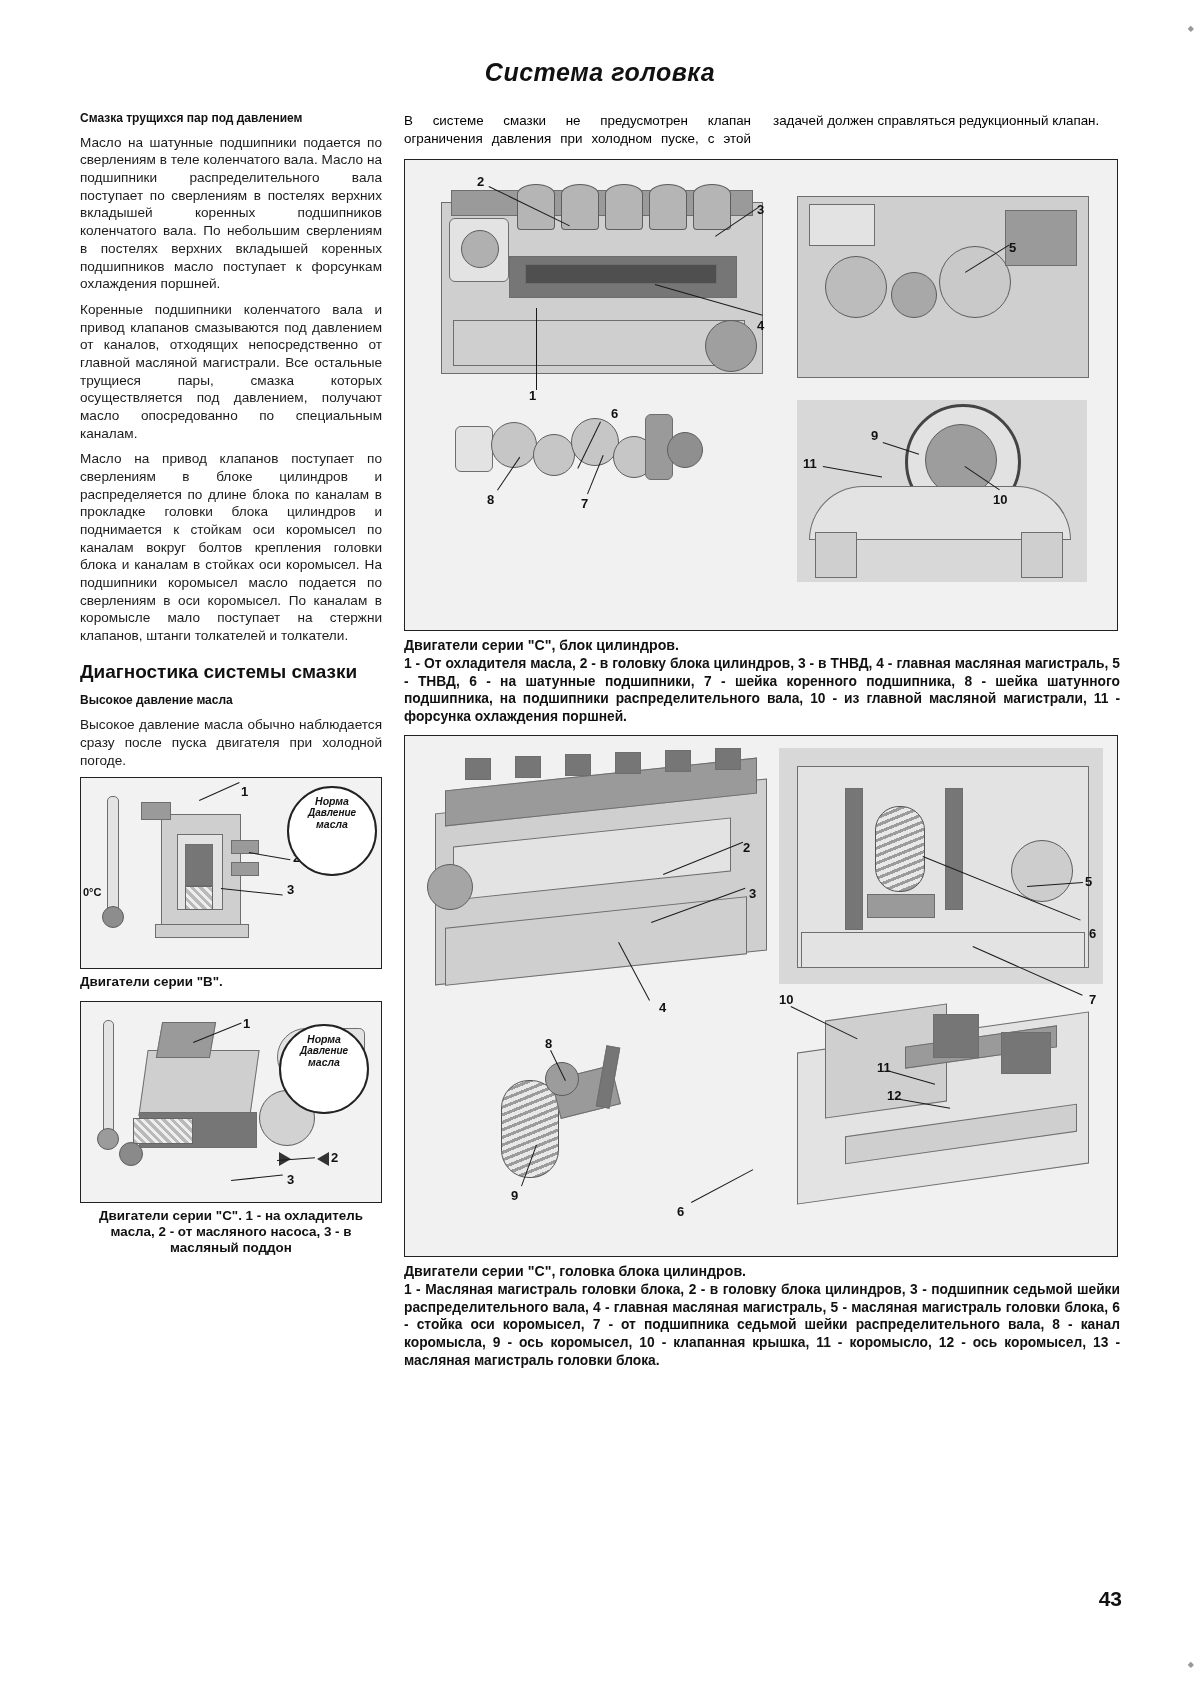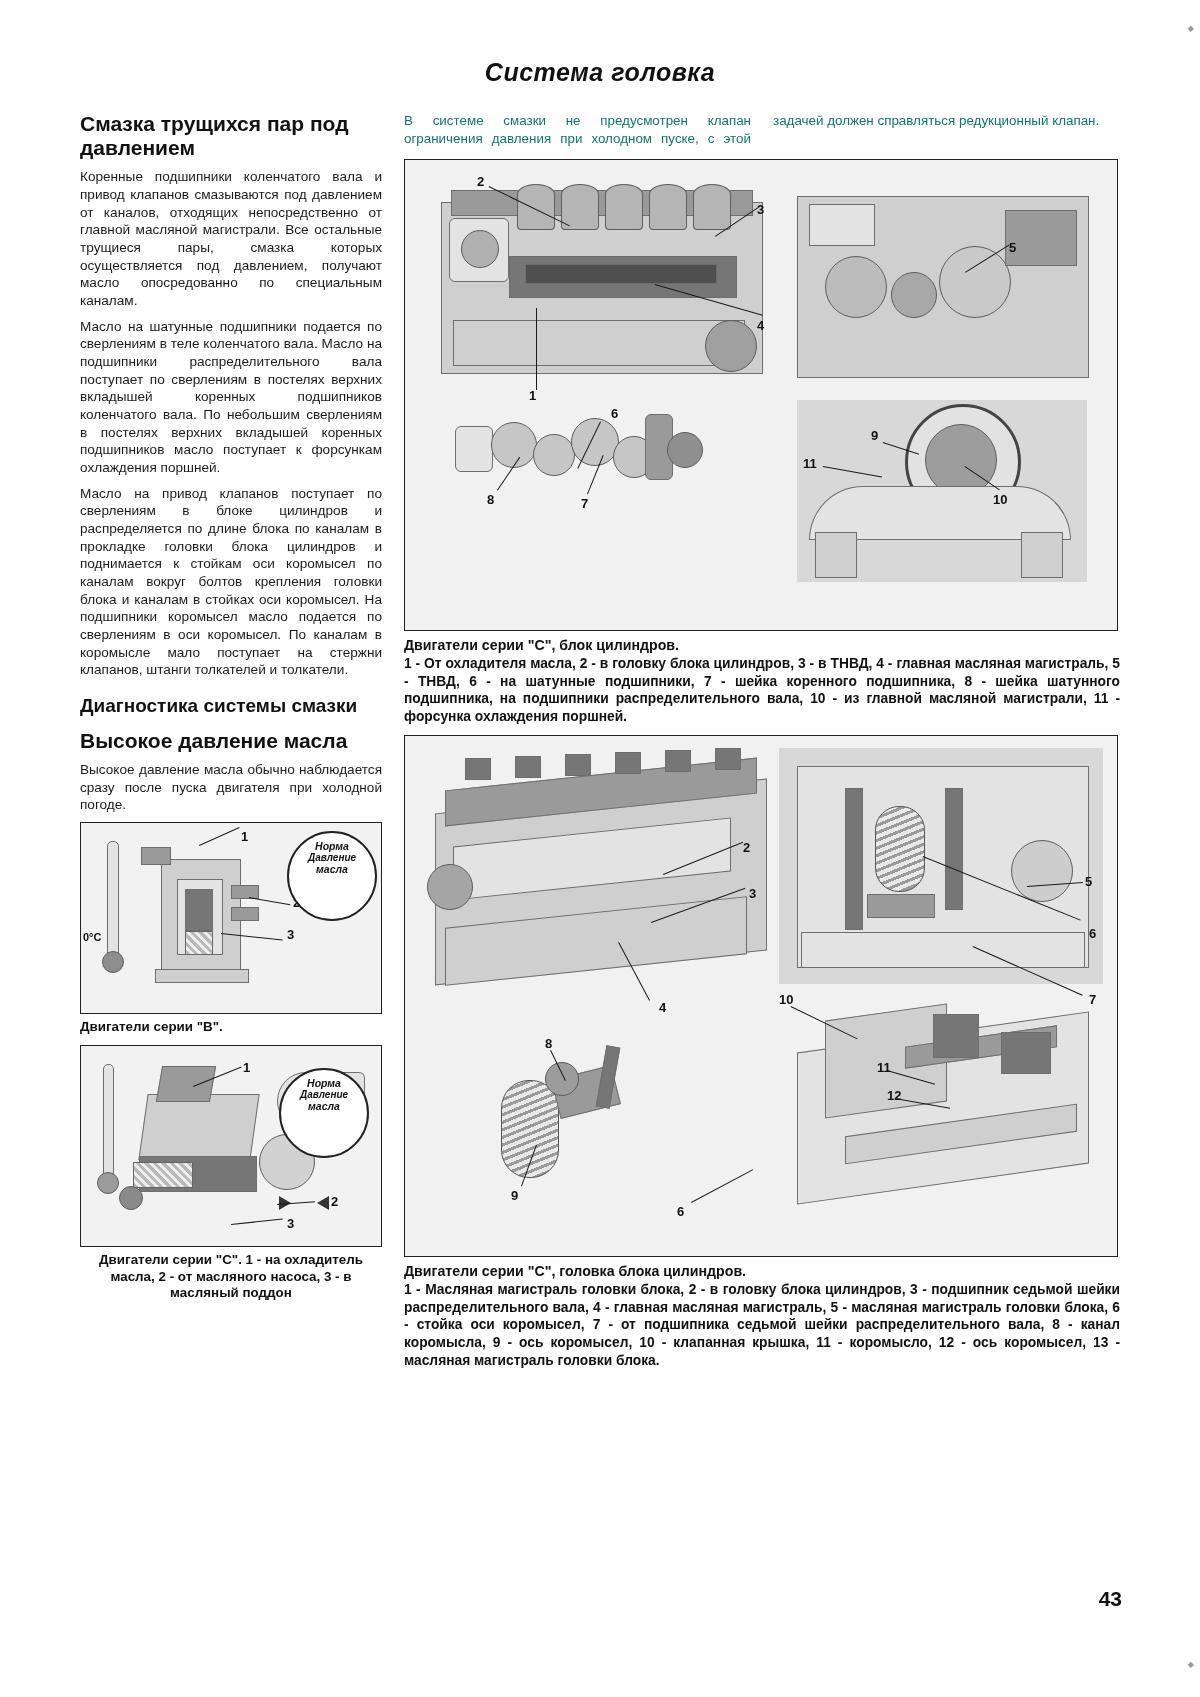--- a/index.html
+++ b/index.html
@@ -28,21 +28,21 @@
     letter-spacing: 0.5px;
   }
   
   .col-left {
     position: absolute;
     left: 80px;
     top: 112px;
     width: 302px;
   }
   .h-sub {
-    font-size: 21px;
+    font-size: 12px;
     font-weight: bold;
     line-height: 1.15;
     margin: 0 0 8px 0;
   }
   .h-big {
     font-size: 19px;
     font-weight: bold;
     line-height: 1.15;
     margin: 16px 0 10px 0;
   }
@@ -77,21 +77,21 @@
     left: 404px;
     top: 112px;
     width: 716px;
   }
   .two-col-text {
     column-count: 2;
     column-gap: 22px;
     font-size: 13.4px;
     line-height: 1.32;
     text-align: justify;
-    color: #0f766e;
+    color: #000000;
   }
   .big-fig {
     border: 1.6px solid #222;
     background: #f1f1f1;
     position: relative;
     overflow: hidden;
   }
   .cap-title {
     font-size: 14.2px;
     font-weight: bold;
@@ -191,22 +191,22 @@
 <div class="page">
 
   <div class="edge-mark" style="top:24px">◆</div>
   <div class="edge-mark" style="top:1660px">◆</div>
 
   <div class="page-title">Система головка</div>
 
   <div class="col-left">
 
     <div class="h-sub">Смазка трущихся пар под давлением</div>
+    <p class="body-txt">Масло на шатунные подшипники подается по сверлениям в теле коленчатого вала. Масло на подшипники распределительного вала поступает по сверлениям в постелях верхних вкладышей коренных подшипников коленчатого вала. По небольшим сверлениям в постелях верхних вкладышей коренных подшипников масло поступает к форсункам охлаждения поршней.</p>
     <p class="body-txt">Коренные подшипники коленчатого вала и привод клапанов смазываются под давлением от каналов, отходящих непосредственно от главной масляной магистрали. Все остальные трущиеся пары, смазка которых осуществляется под давлением, получают масло опосредованно по специальным каналам.</p>
-    <p class="body-txt">Масло на шатунные подшипники подается по сверлениям в теле коленчатого вала. Масло на подшипники распределительного вала поступает по сверлениям в постелях верхних вкладышей коренных подшипников коленчатого вала. По небольшим сверлениям в постелях верхних вкладышей коренных подшипников масло поступает к форсункам охлаждения поршней.</p>
     <p class="body-txt">Масло на привод клапанов поступает по сверлениям в блоке цилиндров и распределяется по длине блока по каналам в прокладке головки блока цилиндров и поднимается к стойкам оси коромысел по каналам вокруг болтов крепления головки блока и каналам в стойках оси коромысел. На подшипники коромысел масло подается по сверлениям в оси коромысел. По каналам в коромысле мало поступает на стержни клапанов, штанги толкателей и толкатели.</p>
 
     <div class="h-big">Диагностика системы смазки</div>
 
     <div class="h-sub" style="margin-top:12px">Высокое давление масла</div>
     <p class="body-txt">Высокое давление масла обычно наблюдается сразу после пуска двигателя при холодной погоде.</p>
 
     <div class="fig-box" style="width:300px;height:190px;margin-top:6px;">
 
       <div class="blk light" style="left:26px;top:18px;width:10px;height:118px;border-radius:5px;"></div>

